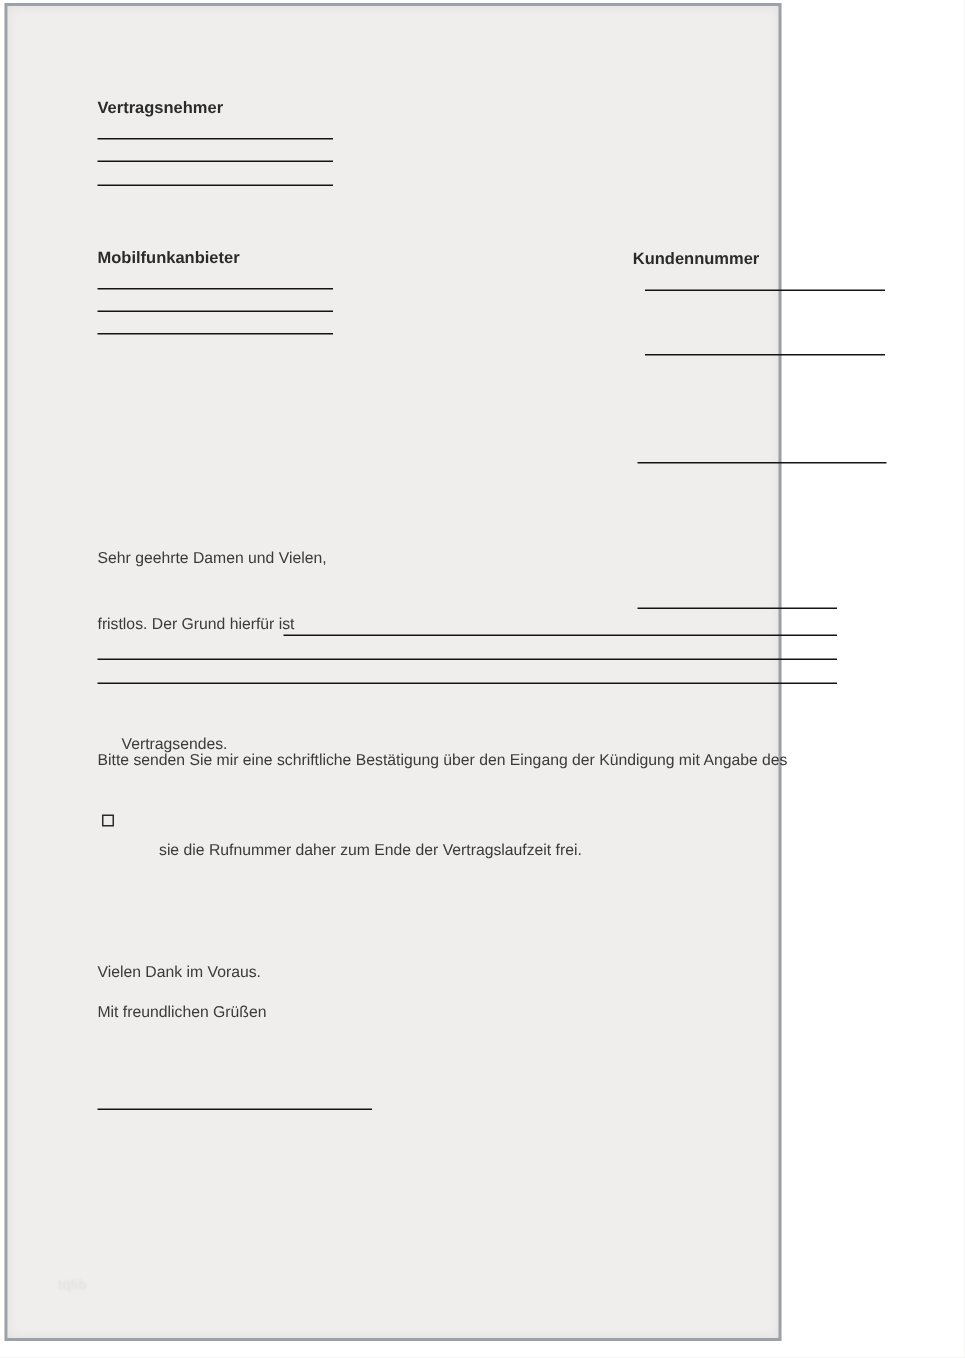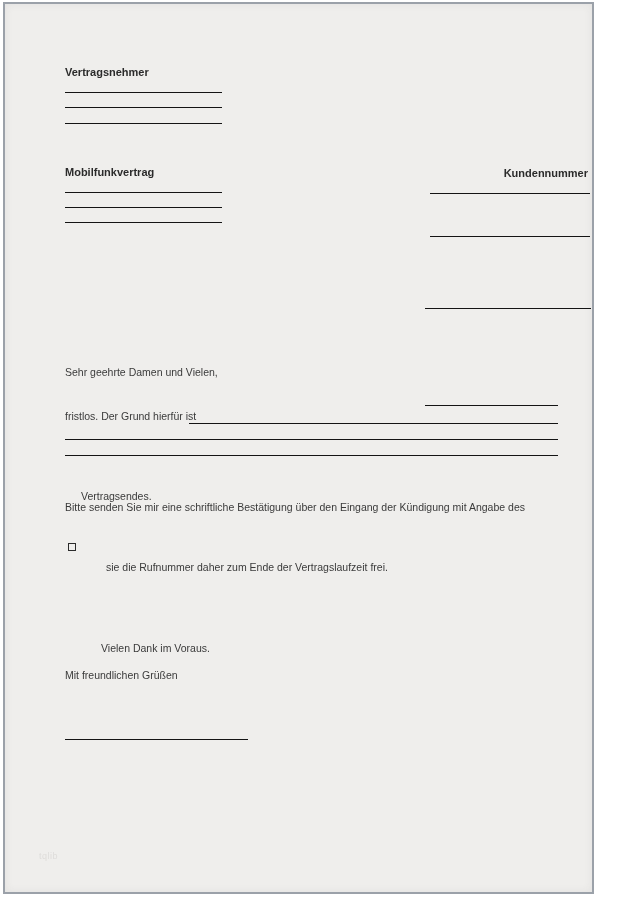--- a/index.html
+++ b/index.html
@@ -2,49 +2,49 @@
 <html><head>
 <meta charset="utf-8">
 <style>
   html,body{margin:0;padding:0;}
   body{
     width:643px;height:905px;position:relative;background:#ffffff;
     font-family:"Liberation Sans", sans-serif;
     overflow:hidden;
   }
   .page{
-    position:absolute;left:3px;top:2px;width:591px;height:892px;
+    position:absolute;left:3px;top:2px;width:518px;height:892px;
     box-sizing:border-box;border:2px solid #9ba1a9;background:#efeeec;
     box-shadow:inset 0 0 8px rgba(60,60,70,0.07);
   }
   .abs{position:absolute;white-space:pre;}
   .h{font-weight:bold;font-size:11px;color:#2b2b2b;line-height:14px;}
   .t{font-size:10.5px;color:#3a3a3a;line-height:14px;}
   .bl{position:absolute;height:0;border-top:1.5px solid #141414;}
-  .right-block{text-align:right;}
+  .right-block{text-align:center;}
   .checkbox{
     position:absolute;width:8px;height:8px;box-sizing:border-box;
     border:1.2px solid #2b2b2b;background:transparent;
   }
   .watermark{
     position:absolute;font-size:9px;color:#dedcda;filter:blur(0.7px);
     letter-spacing:0.5px;
   }
 </style>
 </head>
 <body>
 
 <div class="page">
 
   <div class="abs h" style="left:60px;top:61px;">Vertragsnehmer</div>
   <div class="bl" style="left:60px;top:88px;width:157px;"></div>
   <div class="bl" style="left:60px;top:103px;width:157px;"></div>
   <div class="bl" style="left:60px;top:119px;width:157px;"></div>
 
-  <div class="abs h" style="left:60px;top:161px;">Mobilfunkvertrag</div>
+  <div class="abs h" style="left:60px;top:161px;">Mobilfunkanbieter</div>
   <div class="bl" style="left:60px;top:188px;width:157px;"></div>
   <div class="bl" style="left:60px;top:203px;width:157px;"></div>
   <div class="bl" style="left:60px;top:218px;width:157px;"></div>
 
   <div class="abs h right-block" style="left:335px;top:162px;width:248px;">Kundennummer</div>
   <div class="bl" style="left:425px;top:189px;width:160px;"></div>
 
   <div class="bl" style="left:425px;top:232px;width:160px;"></div>
 
   <div class="bl" style="left:420px;top:304px;width:166px;"></div>
@@ -58,20 +58,20 @@
 
   <div class="bl" style="left:60px;top:435px;width:493px;"></div>
   <div class="bl" style="left:60px;top:451px;width:493px;"></div>
 
   <div class="abs t" style="left:60px;top:472px;margin-top:24px;">Bitte senden Sie mir eine schriftliche Bestätigung über den Eingang der Kündigung mit Angabe des</div>
   <div class="abs t" style="left:76px;top:485px;">Vertragsendes.</div>
 
   <div class="checkbox" style="left:63px;top:539px;"></div>
   <div class="abs t" style="left:101px;top:556px;">sie die Rufnummer daher zum Ende der Vertragslaufzeit frei.</div>
 
-  <div class="abs t" style="left:60px;top:637px;margin-left:36px;">Vielen Dank im Voraus.</div>
+  <div class="abs t" style="left:60px;top:637px;">Vielen Dank im Voraus.</div>
   <div class="abs t" style="left:60px;top:664px;">Mit freundlichen Grüßen</div>
 
   <div class="bl" style="left:60px;top:735px;width:183px;"></div>
 
   <div class="watermark" style="left:34px;top:847px;">tqlib</div>
 
 </div>
 
 </body></html>

